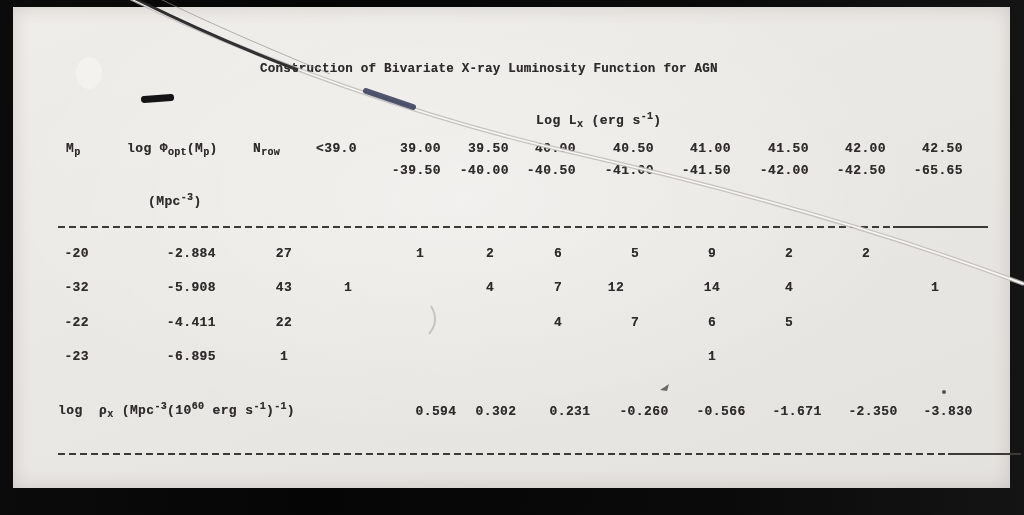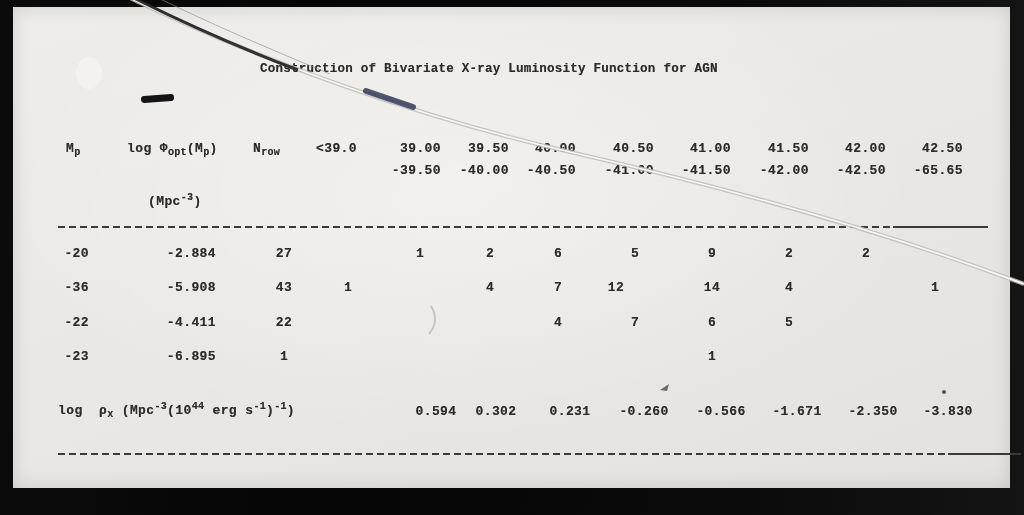--- a/index.html
+++ b/index.html
@@ -34,20 +34,21 @@
   #scratch{position:absolute;left:0;top:0;pointer-events:none;}
 </style>
 </head>
 <body>
 
 <div id="stage">
   <div id="paper">
 
     <span class="t title" style="left:247px;top:56px">Construction of Bivariate X-ray Luminosity Function for AGN</span>
 
+    <span class="t" style="left:523px;top:105px"><span>Log L</span><sub>x</sub><span> (erg s</span><sup>-1</sup><span>)</span></span>
 
     <span class="t" style="left:53px;top:135px"><span>M</span><sub>p</sub></span>
     <span class="t" style="left:114px;top:135px"><span>log </span><span>Φ</span><sub>opt</sub><span>(M</span><sub>p</sub><span>)</span></span>
     <span class="t" style="left:135px;top:186px"><span>(Mpc</span><sup>-3</sup><span>)</span></span>
     <span class="t" style="left:240px;top:135px"><span>N</span><sub>row</sub></span>
 
     <span class="t rt" style="left:254px;top:135px;width:90px">&lt;39.0</span>
     <span class="t rt" style="left:338px;top:135px;width:90px">39.00</span>
     <span class="t rt" style="left:338px;top:157px;width:90px">-39.50</span>
     <span class="t rt" style="left:406px;top:135px;width:90px">39.50</span>
@@ -76,21 +77,21 @@
     <span class="t ctr" style="left:305px;top:240px;width:60px"></span>
     <span class="t ctr" style="left:377px;top:240px;width:60px">1</span>
     <span class="t ctr" style="left:447px;top:240px;width:60px">2</span>
     <span class="t ctr" style="left:515px;top:240px;width:60px">6</span>
     <span class="t ctr" style="left:592px;top:240px;width:60px">5</span>
     <span class="t ctr" style="left:669px;top:240px;width:60px">9</span>
     <span class="t ctr" style="left:746px;top:240px;width:60px">2</span>
     <span class="t ctr" style="left:823px;top:240px;width:60px">2</span>
     <span class="t ctr" style="left:900px;top:240px;width:60px"></span>
 
-    <span class="t rt" style="left:16px;top:274px;width:60px">-36</span>
+    <span class="t rt" style="left:16px;top:274px;width:60px">-32</span>
     <span class="t rt" style="left:113px;top:274px;width:90px">-5.908</span>
     <span class="t ctr" style="left:241px;top:274px;width:60px">43</span>
     <span class="t ctr" style="left:305px;top:274px;width:60px">1</span>
     <span class="t ctr" style="left:377px;top:274px;width:60px"></span>
     <span class="t ctr" style="left:447px;top:274px;width:60px">4</span>
     <span class="t ctr" style="left:515px;top:274px;width:60px">7</span>
     <span class="t ctr" style="left:573px;top:274px;width:60px">12</span>
     <span class="t ctr" style="left:669px;top:274px;width:60px">14</span>
     <span class="t ctr" style="left:746px;top:274px;width:60px">4</span>
     <span class="t ctr" style="left:823px;top:274px;width:60px"></span>
@@ -115,21 +116,21 @@
     <span class="t ctr" style="left:305px;top:343px;width:60px"></span>
     <span class="t ctr" style="left:377px;top:343px;width:60px"></span>
     <span class="t ctr" style="left:447px;top:343px;width:60px"></span>
     <span class="t ctr" style="left:515px;top:343px;width:60px"></span>
     <span class="t ctr" style="left:592px;top:343px;width:60px"></span>
     <span class="t ctr" style="left:669px;top:343px;width:60px">1</span>
     <span class="t ctr" style="left:746px;top:343px;width:60px"></span>
     <span class="t ctr" style="left:823px;top:343px;width:60px"></span>
     <span class="t ctr" style="left:900px;top:343px;width:60px"></span>
 
-    <span class="t" style="left:45px;top:395px"><span>log  ρ</span><sub>x</sub><span> (Mpc</span><sup>-3</sup><span>(10</span><sup>44</sup><span> erg s</span><sup>-1</sup><span>)</span><sup>-1</sup><span>)</span></span>
+    <span class="t" style="left:45px;top:395px"><span>log  ρ</span><sub>x</sub><span> (Mpc</span><sup>-3</sup><span>(10</span><sup>60</sup><span> erg s</span><sup>-1</sup><span>)</span><sup>-1</sup><span>)</span></span>
     <span class="t ctr" style="left:383px;top:398px;width:80px">0.594</span>
     <span class="t ctr" style="left:443px;top:398px;width:80px">0.302</span>
     <span class="t ctr" style="left:517px;top:398px;width:80px">0.231</span>
     <span class="t ctr" style="left:591px;top:398px;width:80px">-0.260</span>
     <span class="t ctr" style="left:668px;top:398px;width:80px">-0.566</span>
     <span class="t ctr" style="left:744px;top:398px;width:80px">-1.671</span>
     <span class="t ctr" style="left:820px;top:398px;width:80px">-2.350</span>
     <span class="t ctr" style="left:895px;top:398px;width:80px">-3.830</span>
   </div>
 

